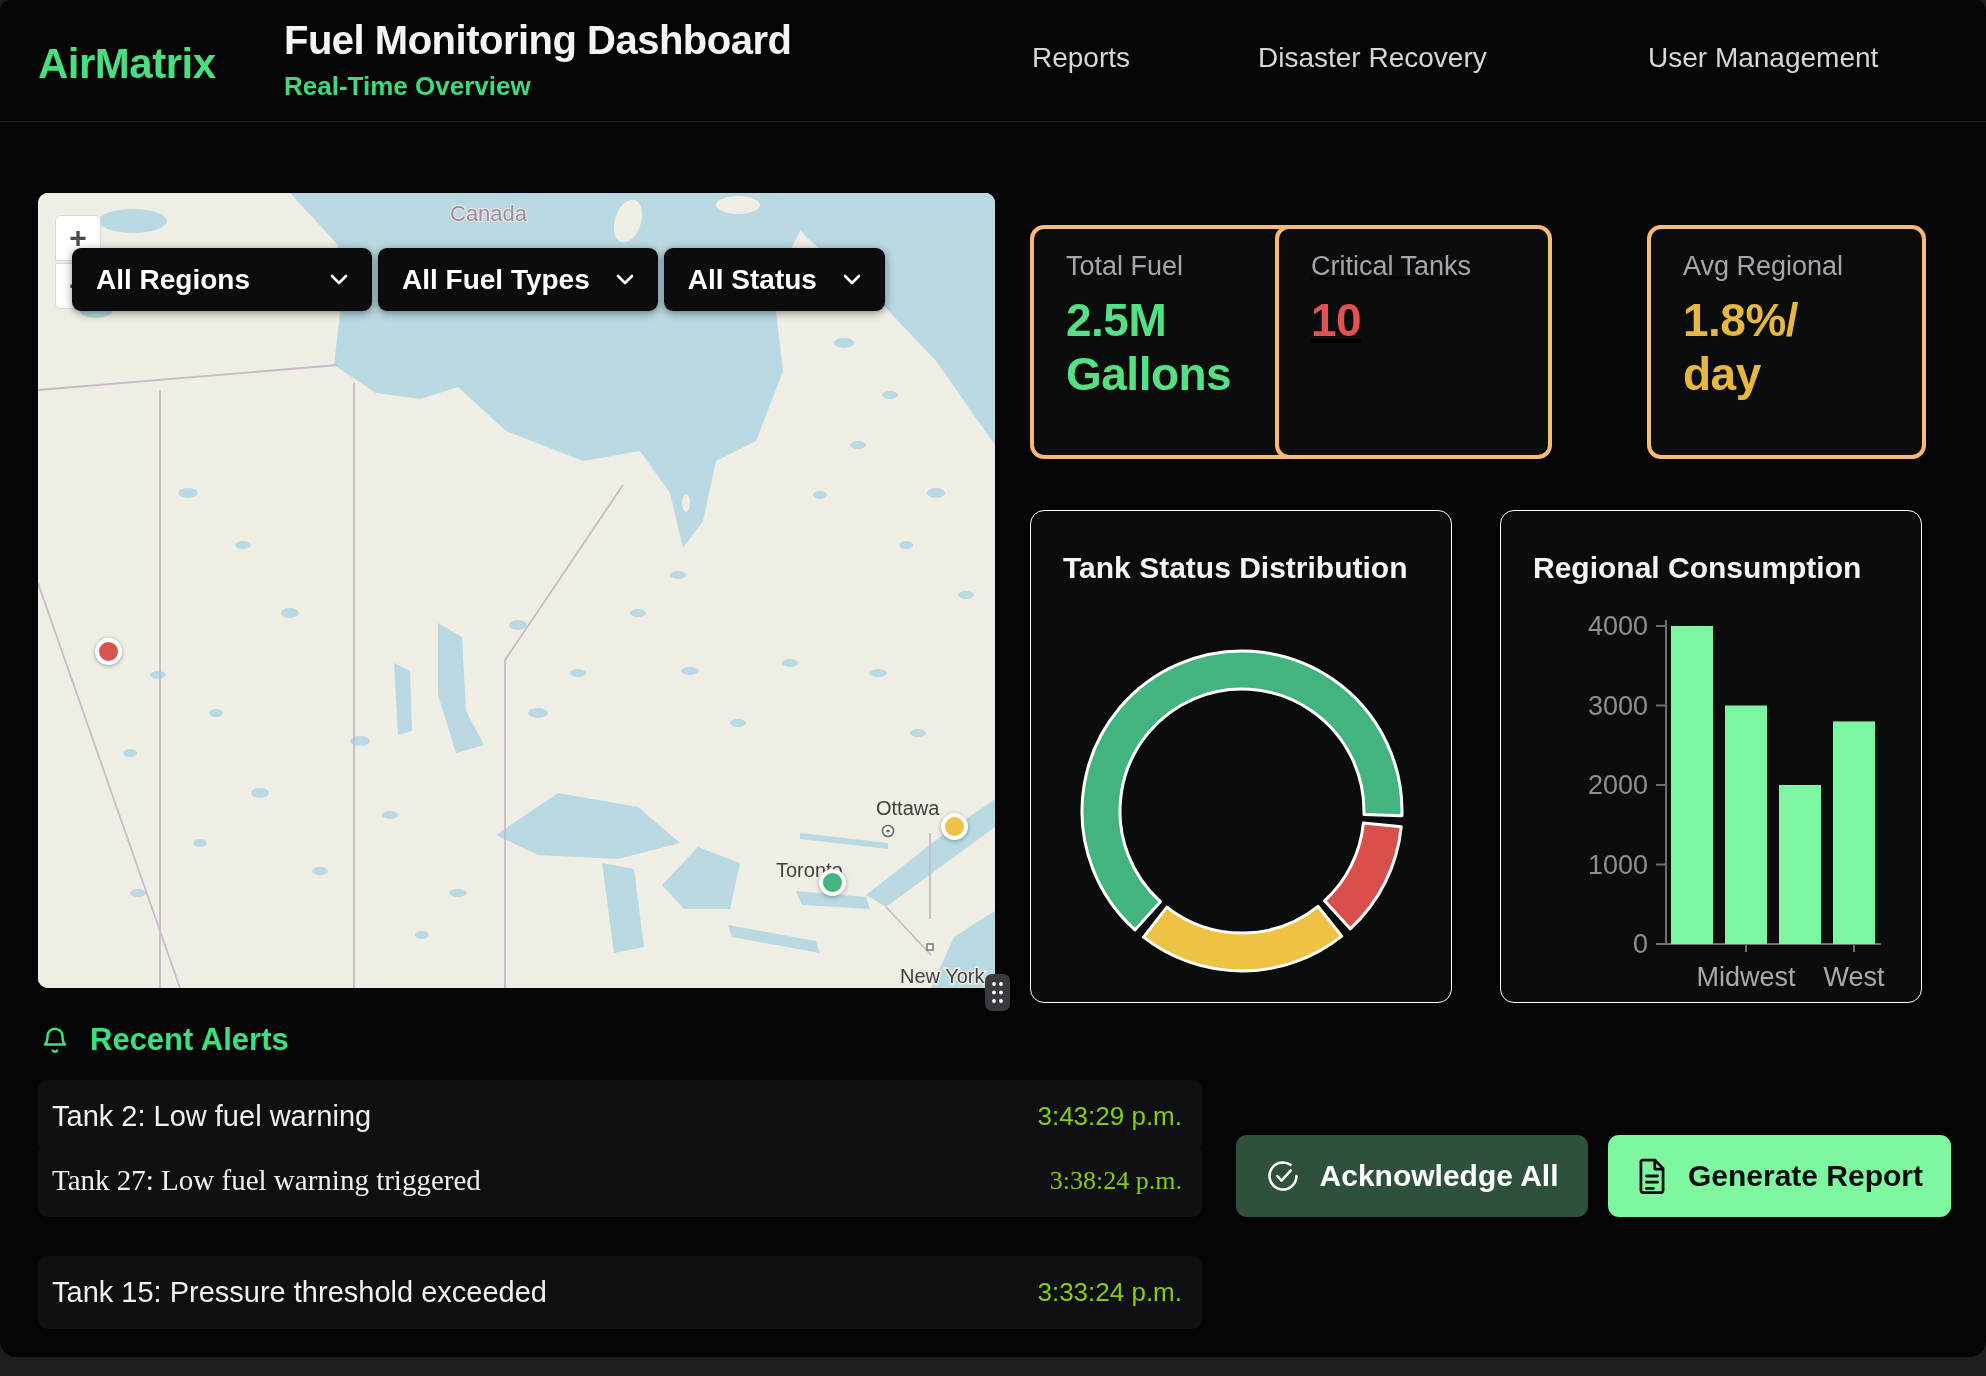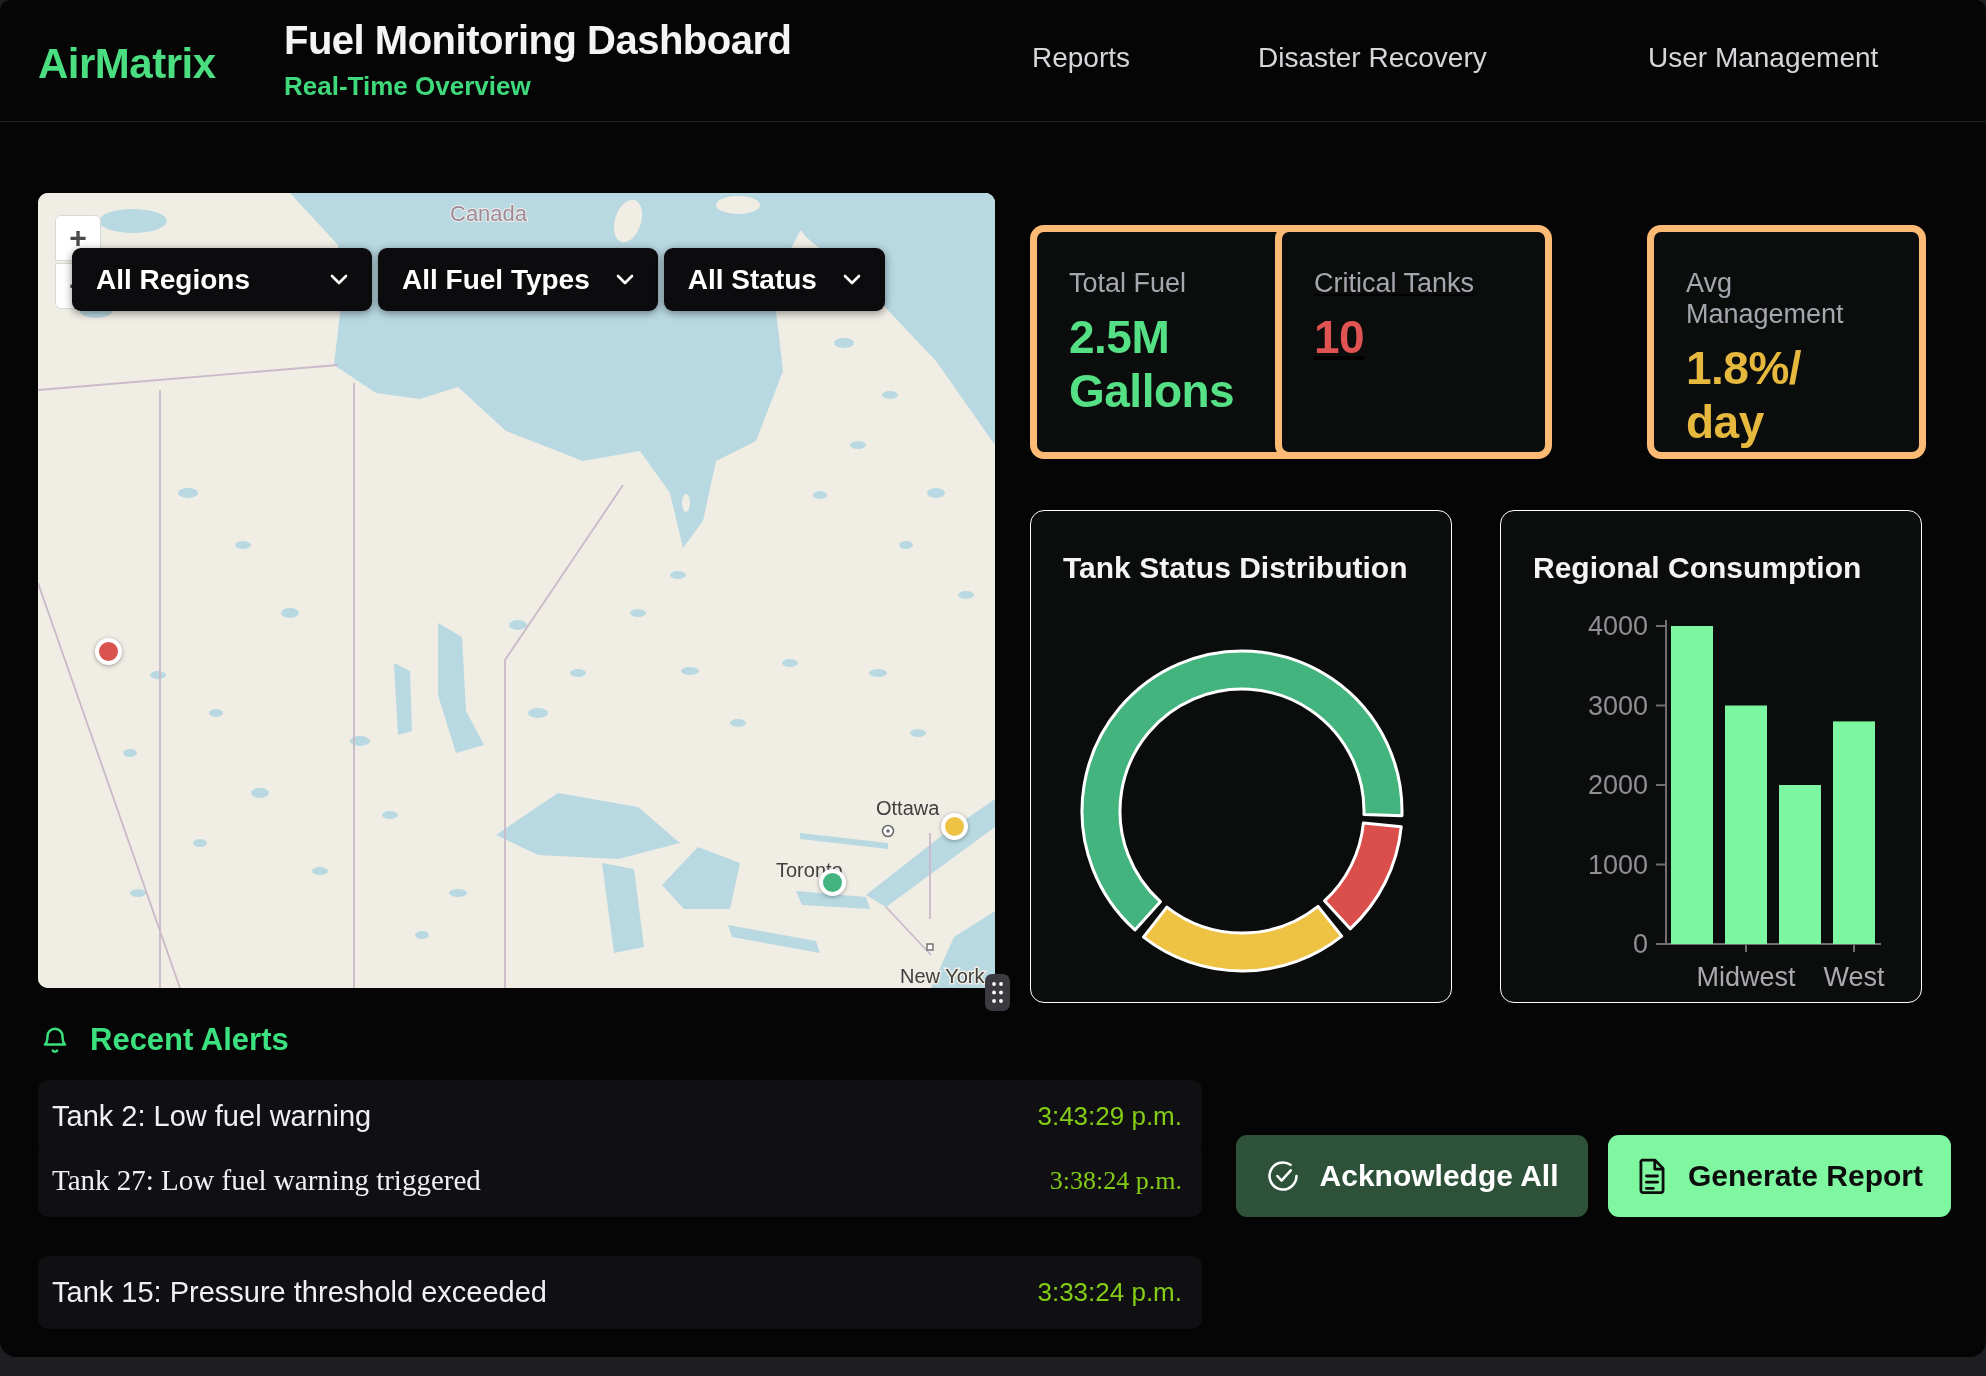--- a/index.html
+++ b/index.html
@@ -24,21 +24,21 @@
   .zoom-out { border-radius:0 0 6px 6px; margin-top:2px; }
   .filters { position:absolute; left:34px; top:55px; z-index:3; display:flex; gap:6px; }
   .filter-pill { height:63px; background:#0c0c0e; border-radius:9px; color:#fff; font-size:28px; font-weight:600; display:flex; align-items:center; padding:0 24px; cursor:pointer; box-shadow:0 2px 8px rgba(0,0,0,.45); }
   .filter-pill .chev { margin-left:26px; display:flex; }
   .pill-regions { width:300px; justify-content:space-between; }
   .marker { position:absolute; width:27px; height:27px; border-radius:50%; border:4px solid #fff; box-shadow:0 1px 4px rgba(0,0,0,.35); z-index:2; cursor:pointer; }
   .map-handle { position:absolute; left:985px; top:974px; width:25px; height:37px; background:#3a3a40; border-radius:7px; z-index:4; cursor:grab; display:flex; align-items:center; justify-content:center; }
   .map-handle svg { display:block; }
 
   
-  .stat-card { position:absolute; top:225px; height:234px; background:#0b0d0c; border:7px solid #fdba74; border-radius:14px; padding:36px 32px; }
+  .stat-card { position:absolute; top:225px; height:234px; background:#0b0d0c; border:4px solid #fdba74; border-radius:14px; padding:22px 32px; }
   .stat-1 { left:1030px; width:275px; } .stat-2 { left:1275px; width:277px;text-decoration:underline; } .stat-3 { left:1647px; width:279px; }
   .stat-label { font-size:27px; color:#a6a6ae; }
   .stat-value { margin-top:12px; font-size:46px; font-weight:bold; line-height:1.17; letter-spacing:-0.5px; }
   .v-green { color:#55e086; } .v-red { color:#e05353; } .v-yellow { color:#e6b83d; }
 
   
   .chart-card { position:absolute; top:510px; width:422px; height:493px; background:#0b0d0c; border:1px solid #ffffff; border-radius:14px; }
   .chart-a { left:1030px; } .chart-b { left:1500px; }
   .chart-title { position:absolute; left:32px; top:40px; font-size:30px; font-weight:bold; color:#f4f4f5; }
   .chart-card svg { position:absolute; }
@@ -215,21 +215,21 @@
         <div>Gallons</div>
     </div>
   </div>
   <div class="stat-card stat-2">
     <div class="stat-label">Critical Tanks</div>
     <div class="stat-value v-red">
       <div>10</div>
     </div>
   </div>
   <div class="stat-card stat-3">
-    <div class="stat-label">Avg Management</div>
+    <div class="stat-label">Avg Regional</div>
     <div class="stat-value v-yellow">
       <div>1.8%/</div>
         <div>day</div>
     </div>
   </div>
 
   <div class="chart-card chart-a">
     <div class="chart-title">Tank Status Distribution</div>
     <svg class="donut-svg" width="330" height="336" viewBox="0 0 330 336">
         <path d="M57.94,286.90 A160,160 0 1 1 324.93,172.69 L286.95,171.58 A122,122 0 1 0 83.37,258.66 Z" fill="#44b47e" stroke="#ffffff" stroke-width="3" stroke-linejoin="round"></path>

